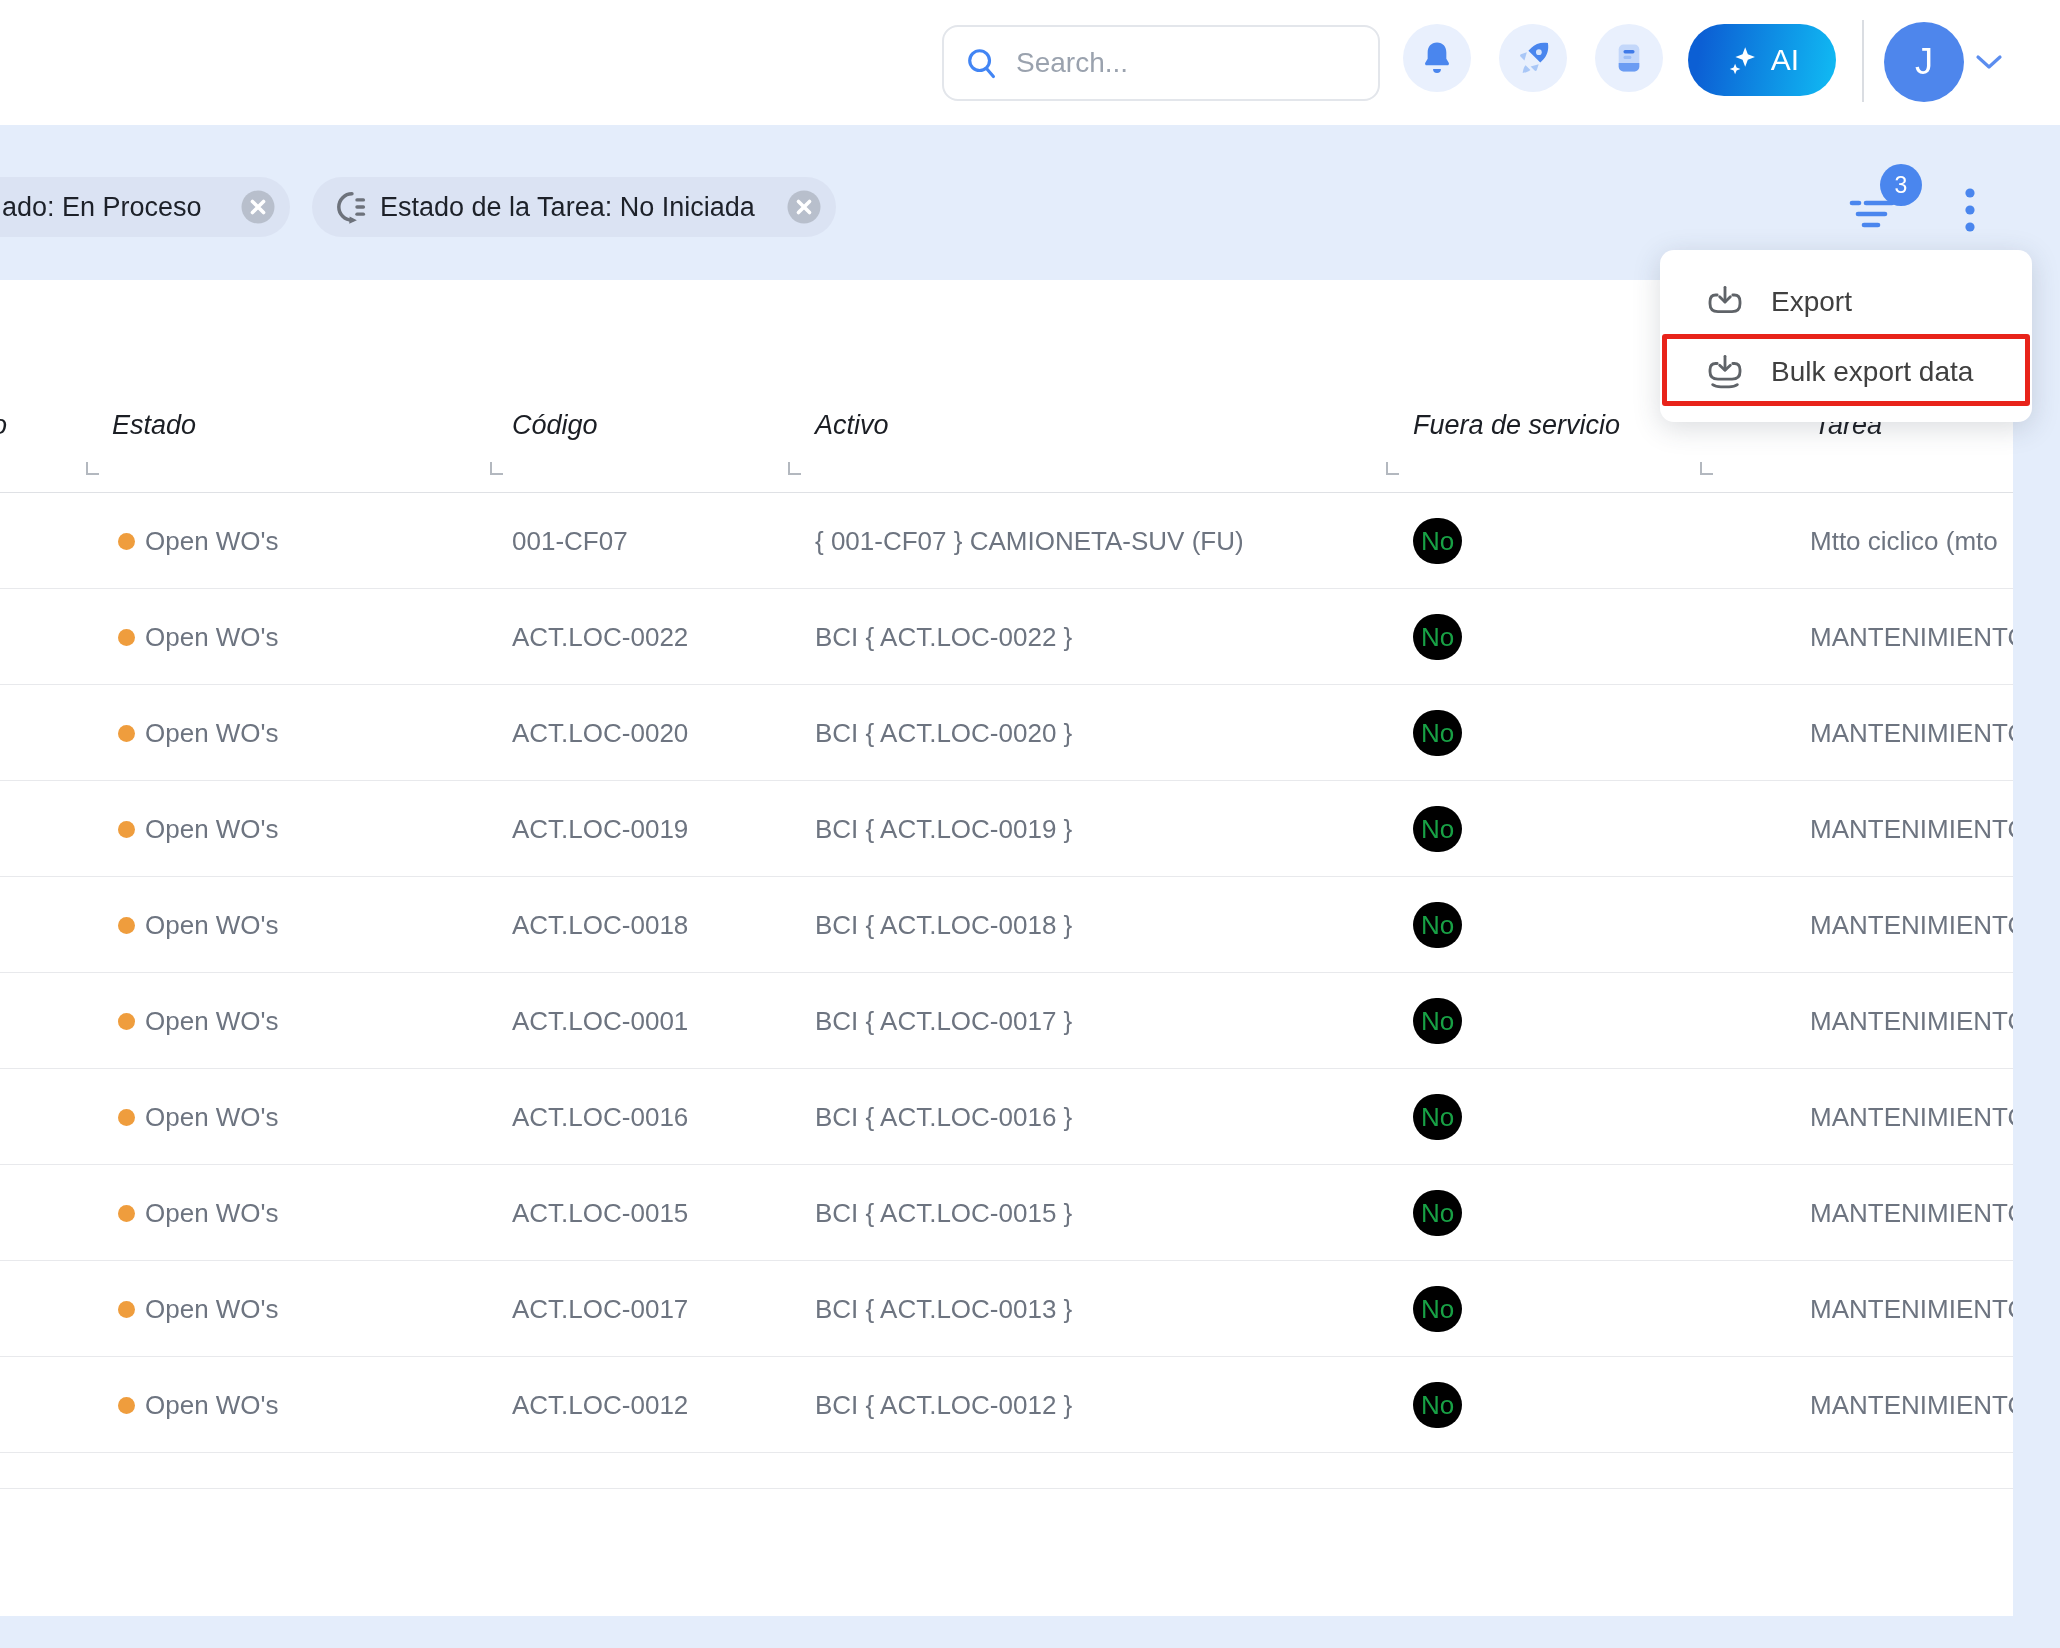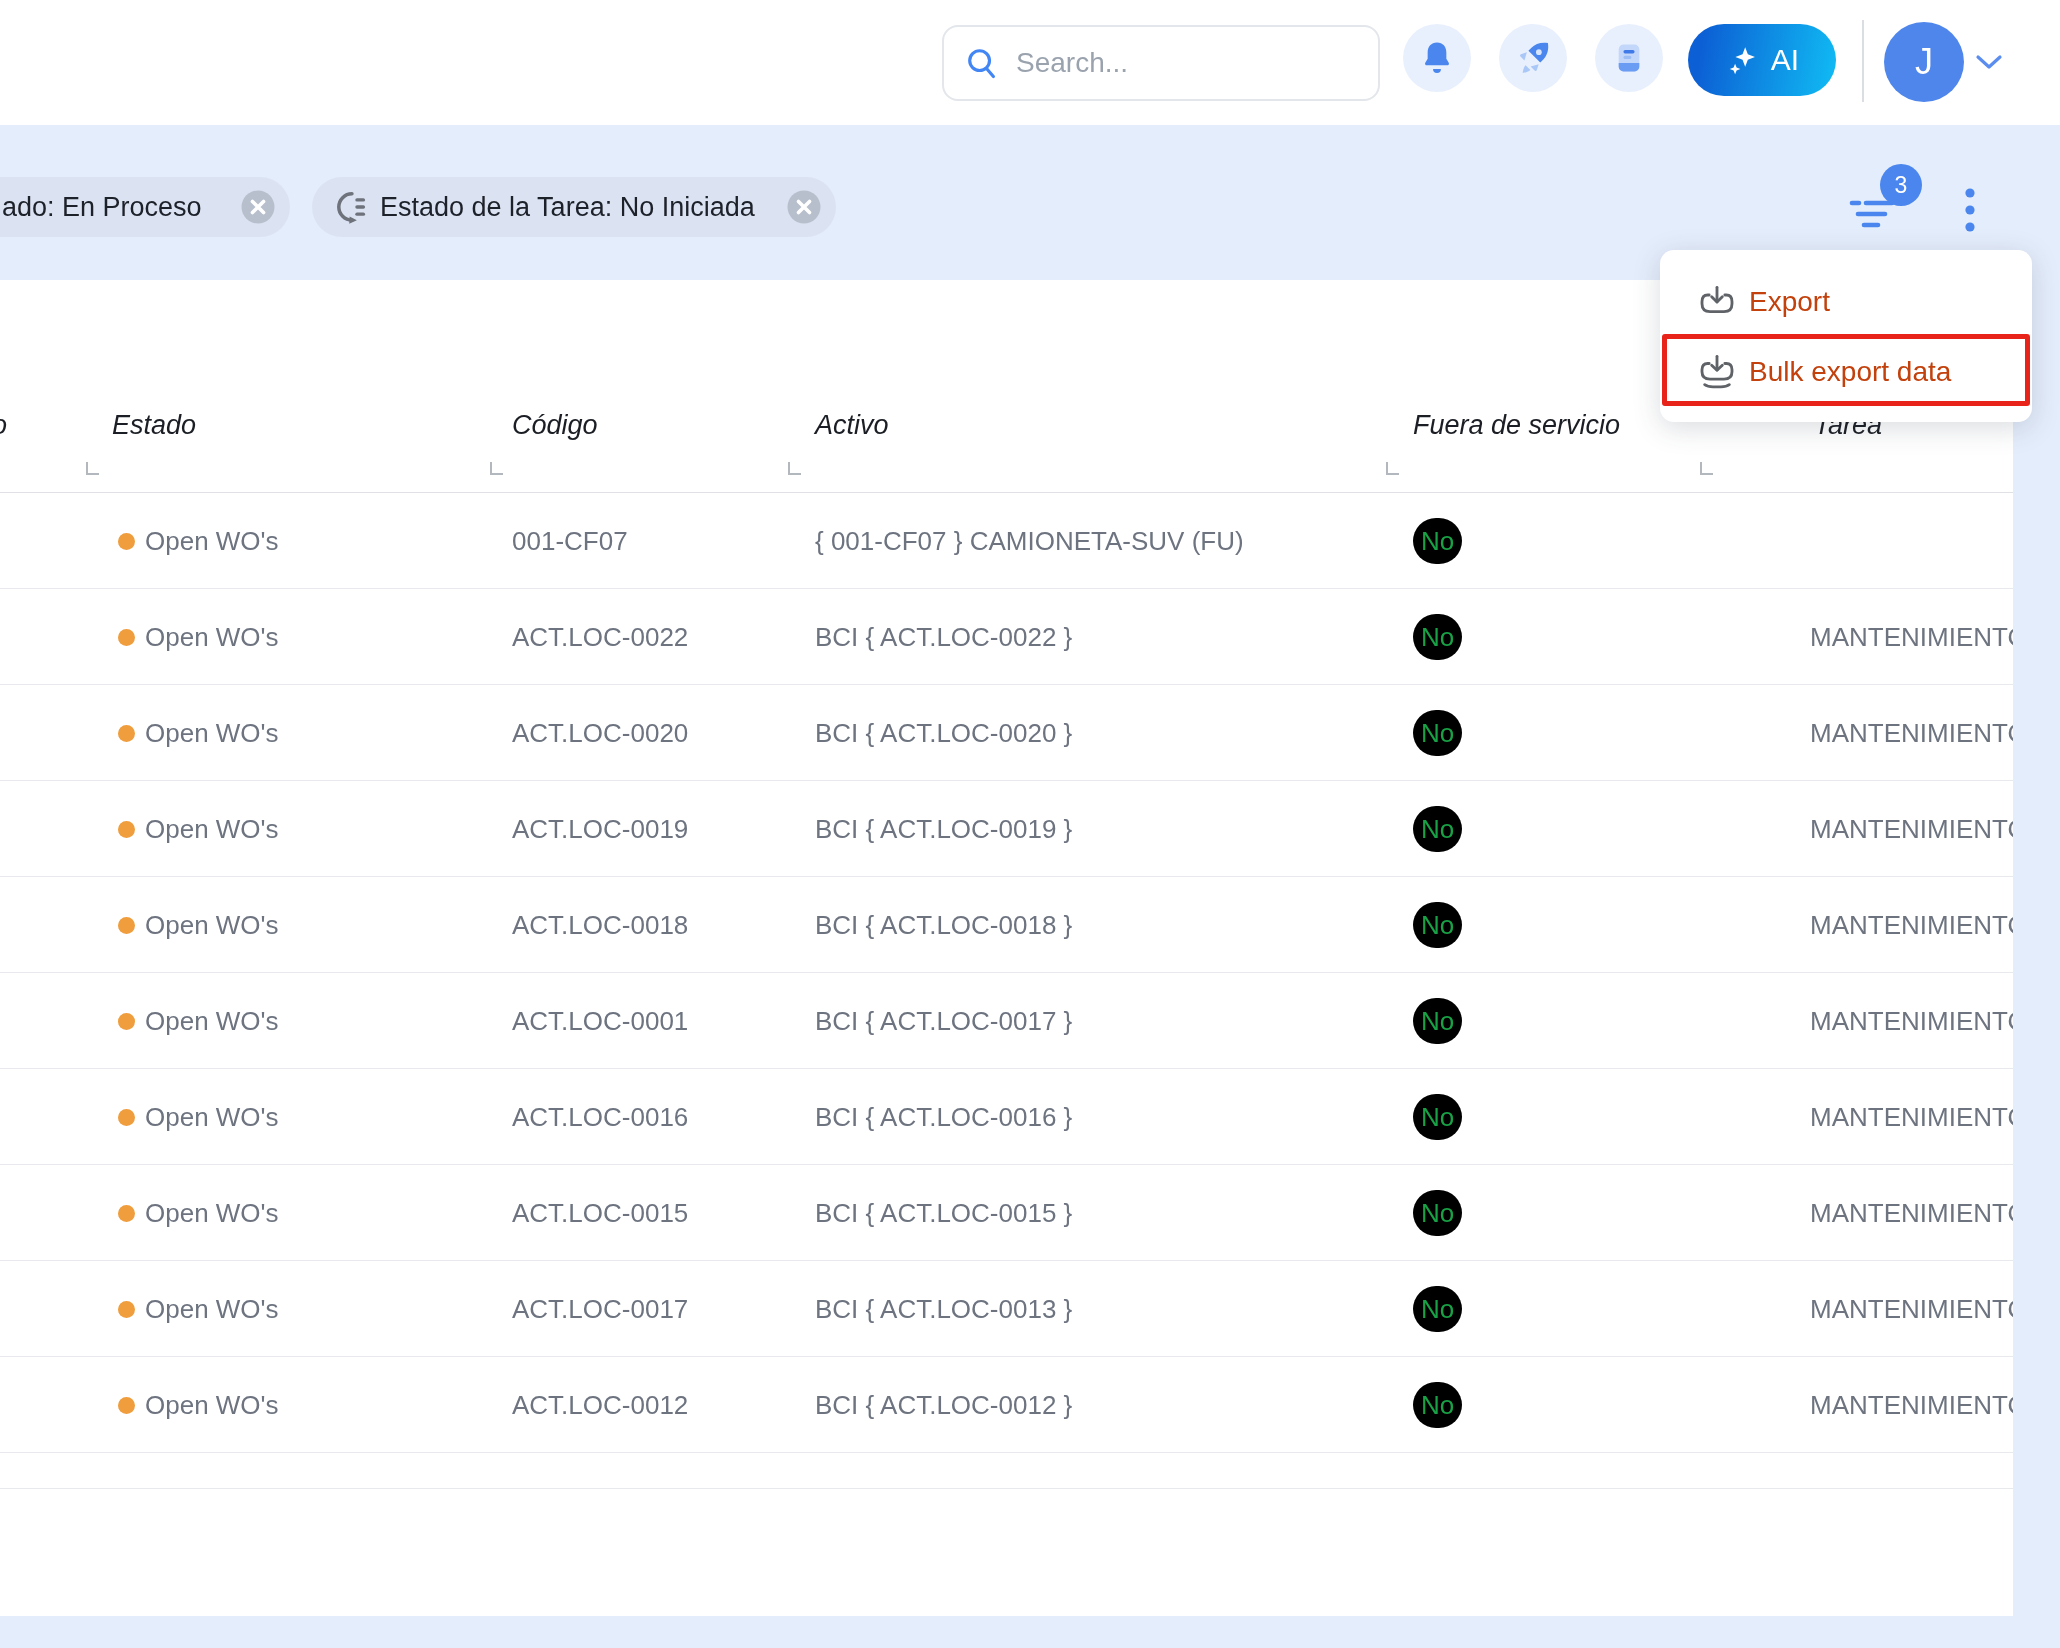--- a/index.html
+++ b/index.html
@@ -63,22 +63,22 @@
   .c-estado { left:145px; } .c-codigo { left:512px; } .c-activo { left:815px; }
   .c-tarea { left:1810px; width:203px; overflow:hidden; }
   .badge-no { position:absolute; left:1413px; top:25px; min-width:48px; height:46px; padding:0 8px;
               border-radius:23px; background:#000000; color:#18a145; font-size:26px;
               display:flex; align-items:center; justify-content:center; }
   .footer-row { height:36px; border-bottom:1px solid #e8e9ec; }
 
   
   .menu { position:absolute; left:1660px; top:250px; width:372px; height:172px; background:#fff;
           border-radius:14px; box-shadow:0 6px 28px rgba(50,60,80,0.18); z-index:10; }
-  .menu-item { position:absolute; left:0; width:100%; height:72px; display:flex; align-items:center;
-               gap:12px; padding-left:37px; font-size:28px; color:#c2410c; cursor:pointer; }
+  .menu-item { position:absolute; left:8px; width:100%; height:72px; display:flex; align-items:center;
+               gap:26px; padding-left:37px; font-size:28px; color:#404040; cursor:pointer; }
   .mi-export { top:16px; } .mi-bulk { top:86px; }
   .red-box { position:absolute; left:2px; top:84px; width:368px; height:72px;
              border:5px solid #e8231a; border-radius:3px; pointer-events:none; z-index:11; }
 </style>
 </head>
 <body>
 
 <div class="screen">
 
   <div class="page-bg"></div>
@@ -214,20 +214,21 @@
     </div>
 
     <div class="tbody">
 
       <div class="row">
         <span class="c-dot"></span>
         <span class="cell c-estado">Open WO's</span>
         <span class="cell c-codigo">001-CF07</span>
         <span class="cell c-activo">{ 001-CF07 } CAMIONETA-SUV (FU)</span>
         <span class="badge-no">No</span>
+        <span class="cell c-tarea">Mtto ciclico (mto</span>
       </div>
 
       <div class="row">
         <span class="c-dot"></span>
         <span class="cell c-estado">Open WO's</span>
         <span class="cell c-codigo">ACT.LOC-0022</span>
         <span class="cell c-activo">BCI { ACT.LOC-0022 }</span>
         <span class="badge-no">No</span>
         <span class="cell c-tarea">MANTENIMIENTO</span>
       </div>

